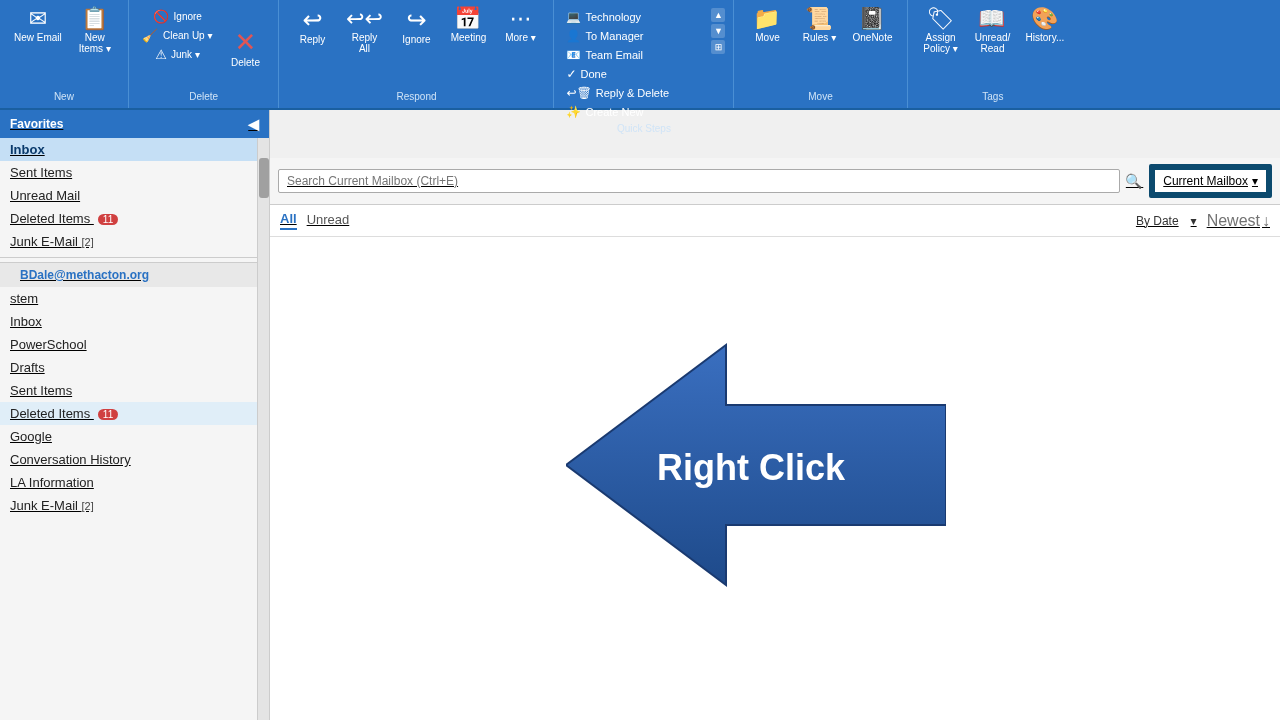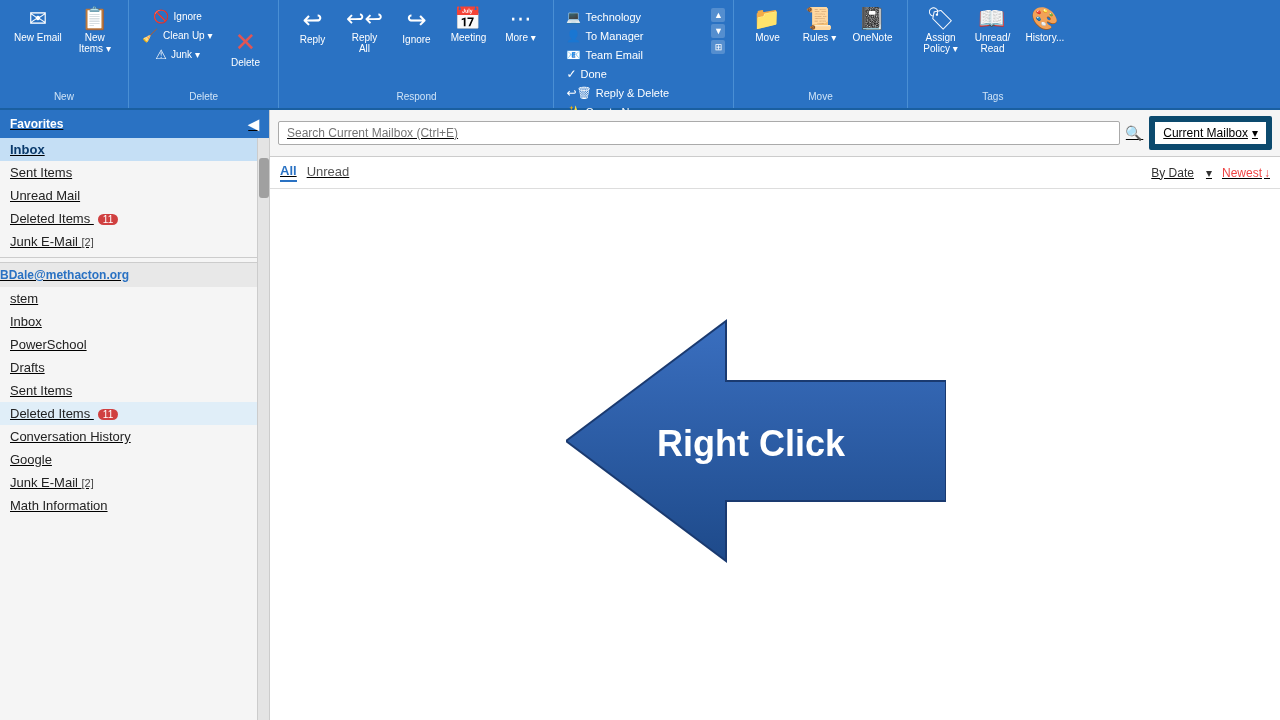--- a/index.html
+++ b/index.html
@@ -28,36 +28,36 @@
     .main-layout { display: flex; height: calc(720px - 110px); text-decoration: underline; }
 
     
     .sidebar { width: 270px; background: #f5f5f5; border-right: 1px solid #ccc; display: flex; flex-direction: column; overflow: hidden; }
     .sidebar-header { background: #2a72c3; color: white; padding: 6px 10px; font-size: 12px; font-weight: bold; display: flex; justify-content: space-between; align-items: center; }
     .sidebar-scroll-area { overflow-y: auto; flex: 1; }
     .sidebar-item { padding: 4px 10px; cursor: pointer; color: #222; font-size: 13px; white-space: nowrap; overflow: hidden; text-overflow: ellipsis; }
     .sidebar-item.active { background: #c5dff5; font-weight: bold; color: #0a3a6b; }
     .sidebar-item .badge { display: inline-block; background: #d04040; color: white; border-radius: 10px; font-size: 10px; padding: 0 5px; margin-left: 4px; }
     .sidebar-divider { height: 1px; background: #ccc; margin: 4px 0; }
-    .sidebar-account { padding: 5px 0; font-size: 12px; color: #2a72c3; font-weight: bold; border-top: 1px solid #ccc; background: #e8e8e8; }
+    .sidebar-account { padding: 5px 20px; font-size: 12px; color: #2a72c3; font-weight: bold; border-top: 1px solid #ccc; background: #e8e8e8; }
     .sidebar-scroll-container { display: flex; flex: 1; overflow: hidden; }
     .scroll-track { width: 12px; background: #e4e4e4; border-left: 1px solid #ccc; position: relative; }
     .scroll-thumb { width: 10px; height: 40px; background: #a0a0a0; border-radius: 3px; position: absolute; top: 20px; left: 1px; }
 
     
-    .content-area { flex: 1; display: flex; flex-direction: column; background: white; }
+    .content-area { flex: 1; display: flex; flex-direction: column; background: white; margin-top: 48px; }
     .search-bar { display: flex; align-items: center; padding: 6px 8px; background: #f5f5f5; border-bottom: 1px solid #ccc; gap: 6px; }
     .search-input { flex: 1; padding: 4px 8px; border: 1px solid #aaa; border-radius: 2px; font-size: 12px; background: white; color: #888; }
     .search-icon { font-size: 14px; color: #555; }
     .mailbox-dropdown { padding: 4px 8px; border: 6px solid #0c4a6e; border-radius: 2px; font-size: 12px; background: white; display: flex; align-items: center; gap: 4px; cursor: pointer; }
     .filter-bar { display: flex; align-items: center; padding: 6px 10px; border-bottom: 1px solid #ddd; gap: 10px; }
     .filter-all { font-size: 13px; color: #2a72c3; font-weight: bold; cursor: pointer; border-bottom: 2px solid #2a72c3; padding-bottom: 2px; }
     .filter-unread { font-size: 13px; color: #555; cursor: pointer; padding-bottom: 2px; }
     .filter-date { margin-left: auto; font-size: 12px; color: #333; cursor: pointer; display: flex; align-items: flex-end; gap: 12px; }
-    .filter-newest { font-size: 12px; color: #ef4444; cursor: pointer; display: flex; gap: 2px; }
+    .filter-newest { font-size: 16px; color: #737373; cursor: pointer; display: flex; gap: 2px; }
     .mail-list { flex: 1; overflow-y: auto; position: relative; }
 
     
     .right-click-overlay { position: absolute; left: 50%; top: 50%; transform: translate(-55%, -55%); z-index: 100; display: flex; align-items: center; justify-content: center; }
     .arrow-svg { width: 380px; height: 280px; }
 
     
     .quicksteps-grid { display: flex; flex-direction: column; gap: 1px; font-size: 11px; }
     .qs-row { display: flex; align-items: center; gap: 4px; padding: 2px 4px; color: white; cursor: pointer; border-radius: 2px; }
     .qs-icon { font-size: 12px; }
@@ -225,24 +225,24 @@
         <div class="sidebar-divider"></div>
 
         <div class="sidebar-account">BDale@methacton.org</div>
 
         <div class="sidebar-item">stem</div>
         <div class="sidebar-item">Inbox</div>
         <div class="sidebar-item">PowerSchool</div>
         <div class="sidebar-item">Drafts</div>
         <div class="sidebar-item">Sent Items</div>
         <div class="sidebar-item" style="background:#e0eef8;">Deleted Items <span class="badge">11</span></div>
+        <div class="sidebar-item">Google</div>
         <div class="sidebar-item">Conversation History</div>
-        <div class="sidebar-item">Google</div>
+        <div class="sidebar-item">LA Information</div>
         <div class="sidebar-item">Junk E-Mail <span style="font-size:11px; color:#444;">[2]</span></div>
-        <div class="sidebar-item">Math Information</div>
       </div>
       <div class="scroll-track">
         <div class="scroll-thumb"></div>
       </div>
     </div>
   </div>
 
   <div class="content-area">
 
     <div class="search-bar">

